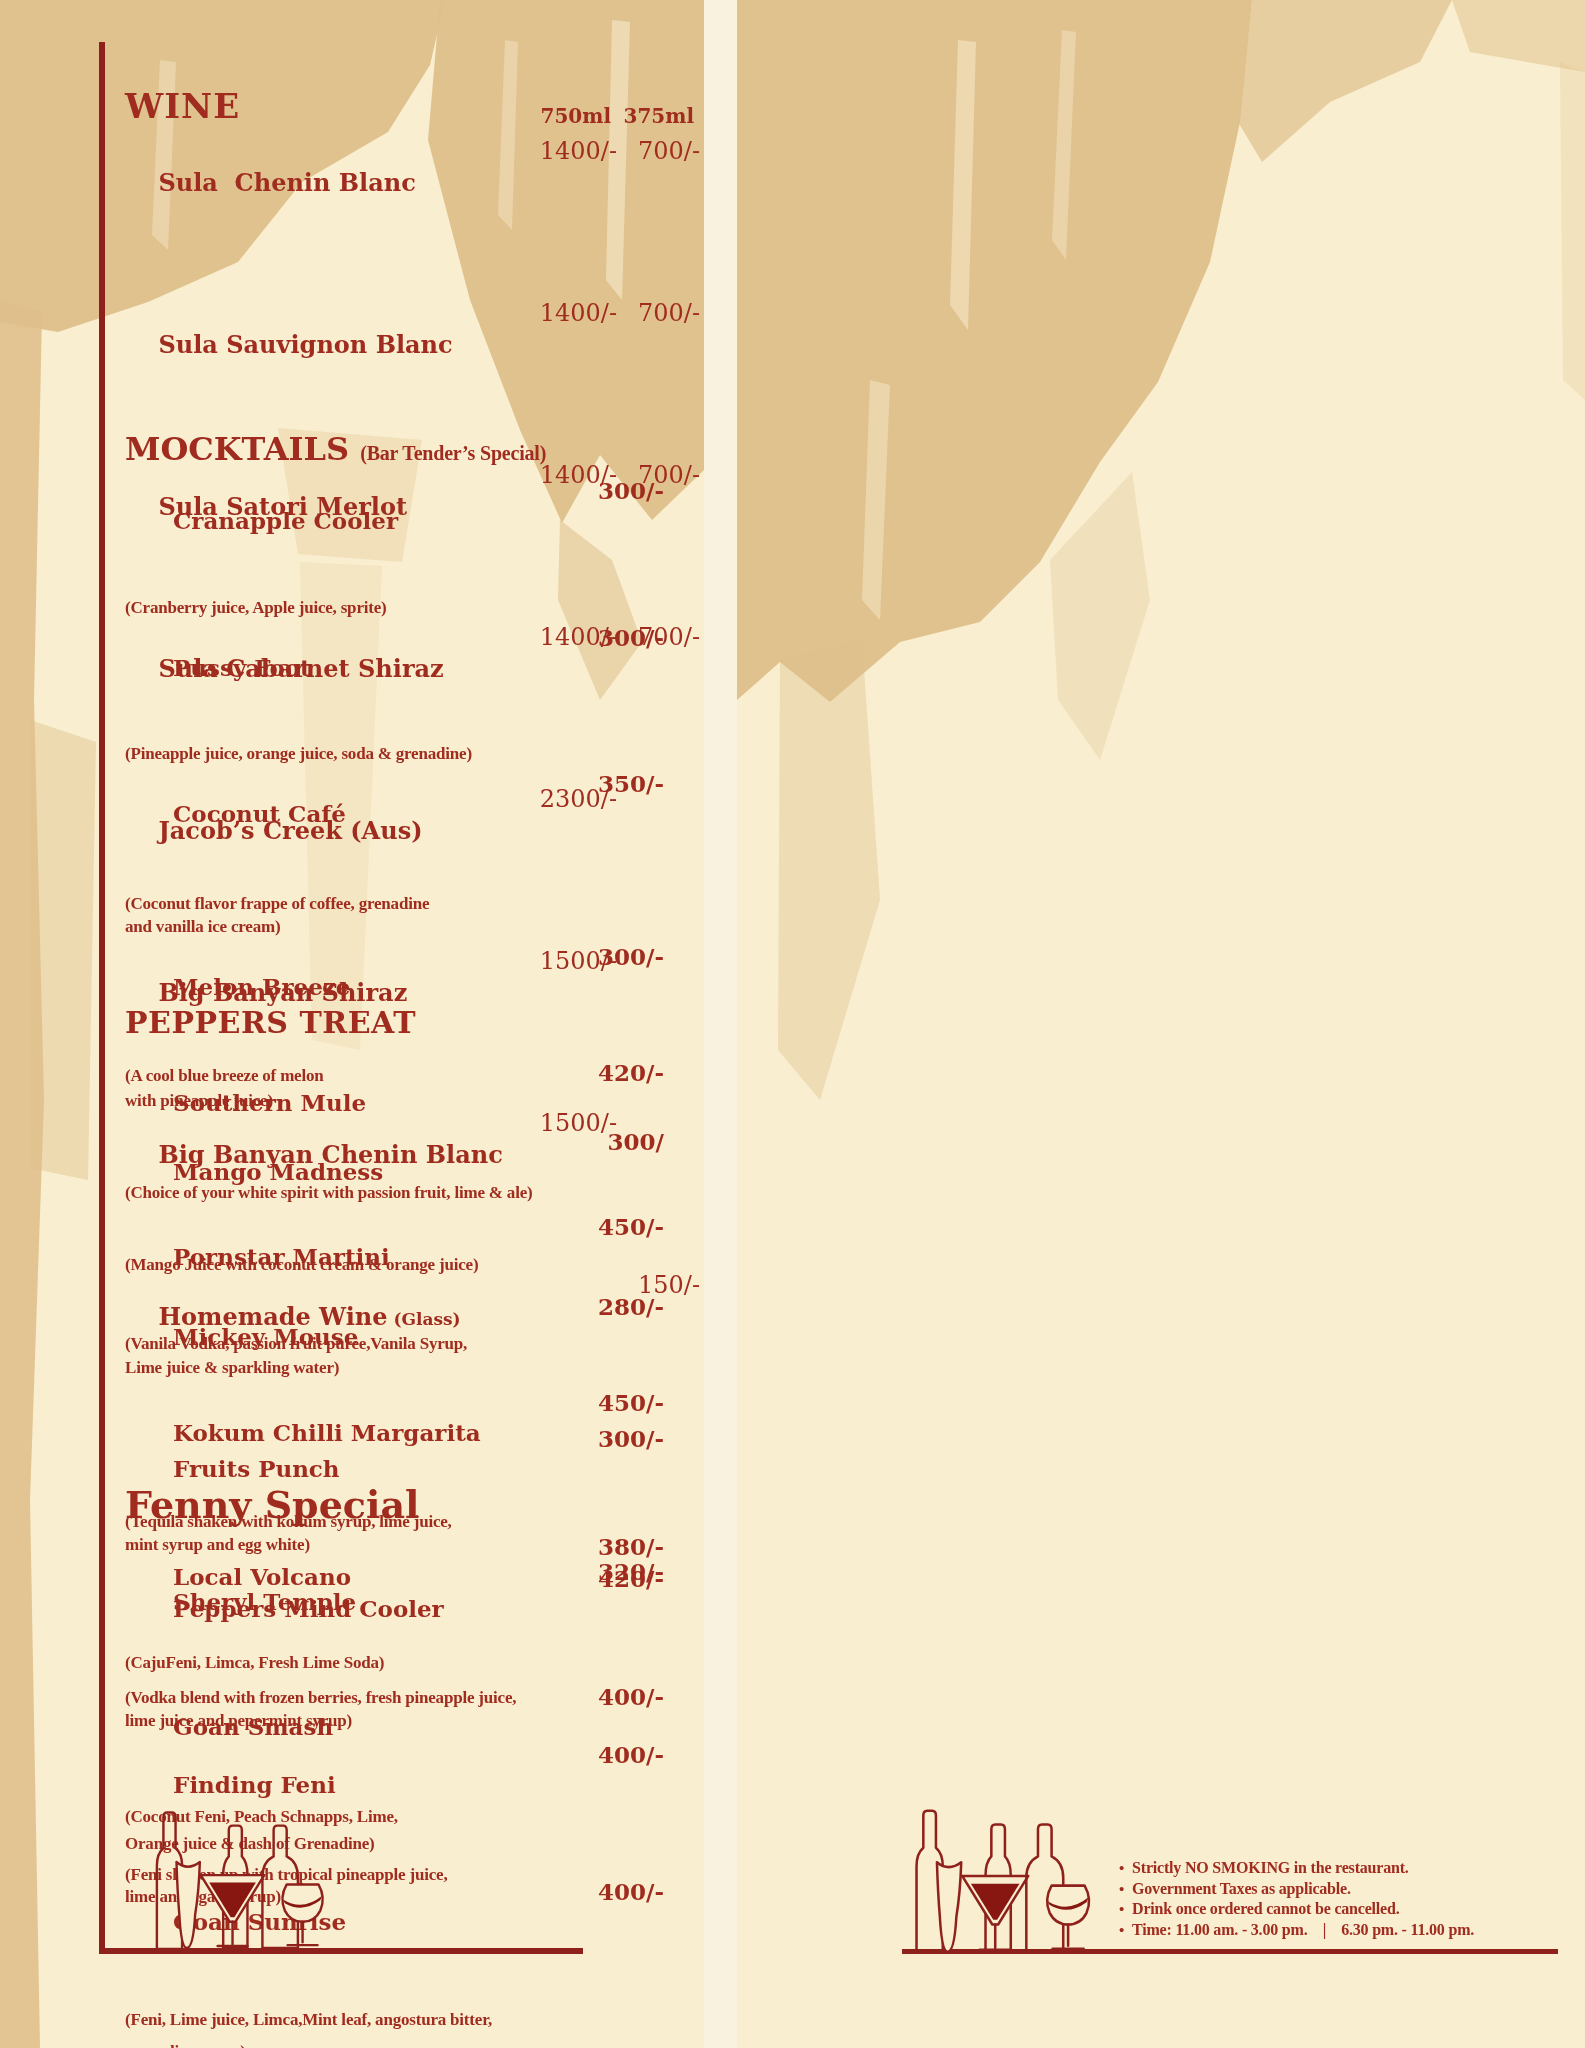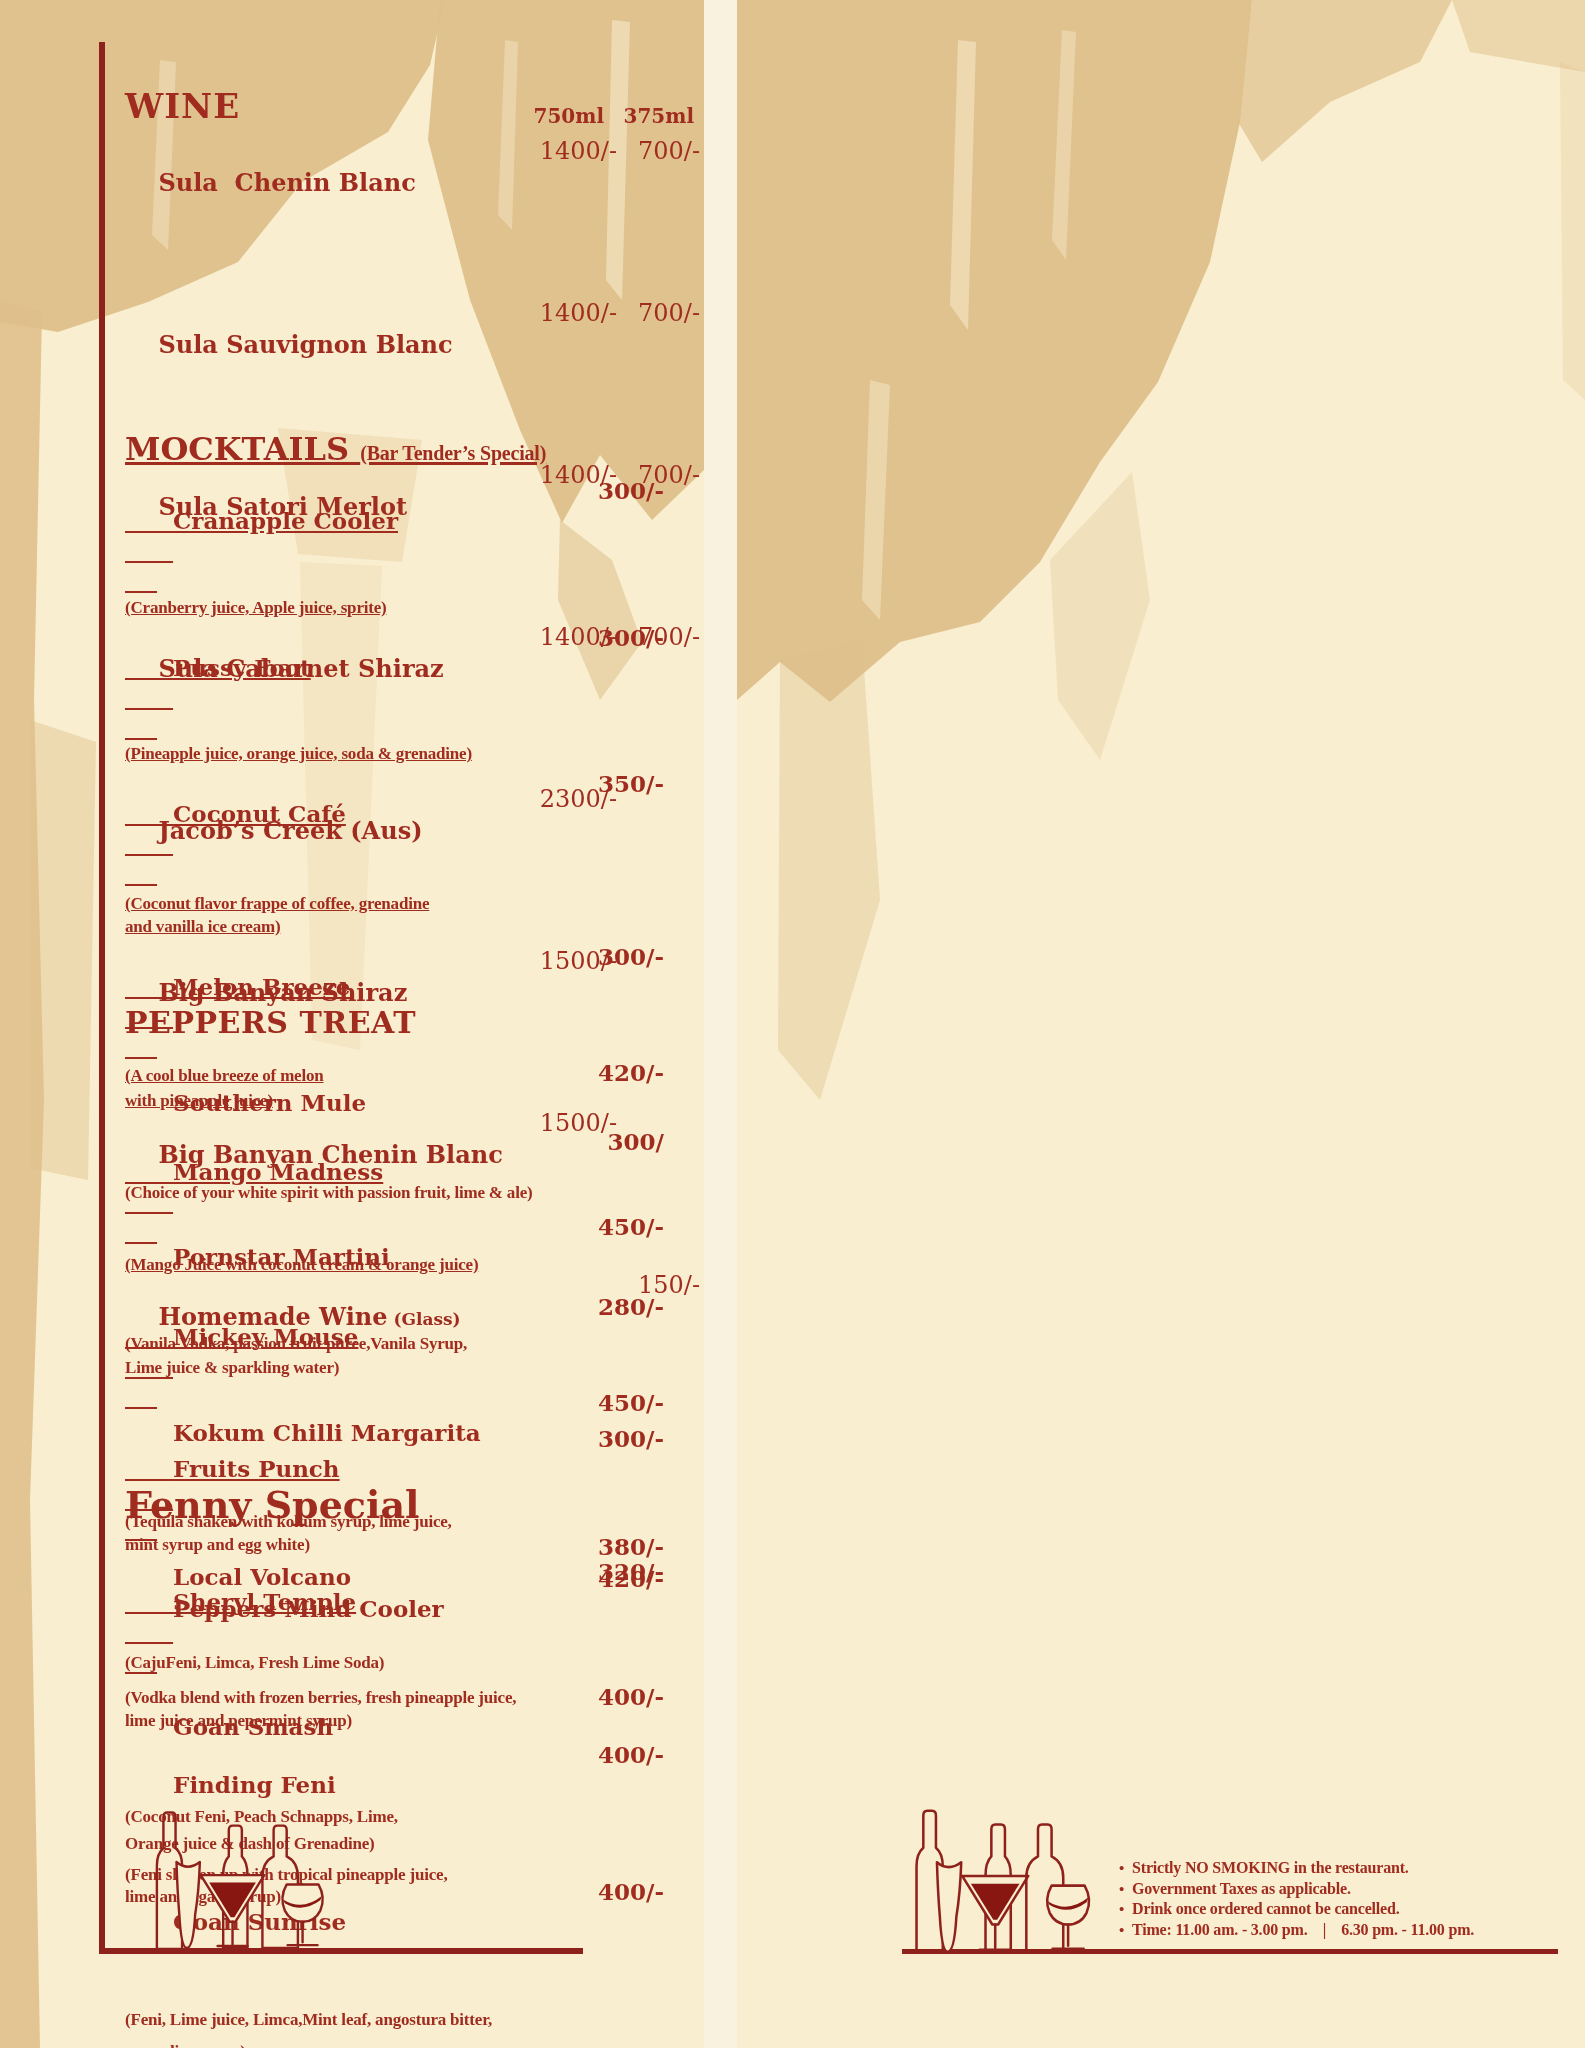--- a/index.html
+++ b/index.html
@@ -15,33 +15,33 @@
   #left-border-v{left:99px;top:42px;width:6px;height:1912px;}
   #left-border-h{left:99px;top:1948px;width:484px;height:6px;}
   #right-baseline{left:902px;top:1949px;width:656px;height:5px;}
 
   .txt{color:#A02C20;z-index:3;position:absolute;}
 
   
   #wine-section{left:125px;top:88px;width:575px;}
   .wine-title{font-size:34px;font-weight:bold;letter-spacing:1px;line-height:36px;}
   .wine-col{position:absolute;top:16px;font-size:20px;font-weight:bold;}
-  .wine-col.c750{right:96px;}
+  .wine-col.c750{right:89px;}
   .wine-col.c375{right:6px;}
   #wine-rows{margin-top:11px;}
   .wine-row{position:relative;line-height:32px;font-size:24px;font-weight:bold;white-space:pre;}
   .wine-row .wname-sfx{font-size:17px;}
   .wp{position:absolute;top:0;font-weight:normal;}
   .wp750{right:83px;}
   .wp375{right:0;}
 
   
   .sec{width:539px;}
   .sec-header{font-weight:bold;}
-  #mocktails-section{left:125px;top:430px;text-decoration:underline;}
+  #mocktails-section{left:125px;top:430px;}
   #mocktails-section .sec-header{font-size:32px;line-height:38px;}
   .sec-subtitle{font-family:"Liberation Serif",serif;font-size:20px;letter-spacing:-.2px;}
   #peppers-section{left:125px;top:1005px;}
   #peppers-section .sec-header{font-size:30px;line-height:36px;letter-spacing:.5px;}
   #fenny-section{left:125px;top:1483px;}
   #fenny-section .sec-header{font-size:38px;line-height:44px;}
 
   .sec-item{margin-top:8px;}
   #mocktails-section .sec-item{margin-top:4px;}
   #peppers-section .sec-item:first-child{margin-top:17px;}

